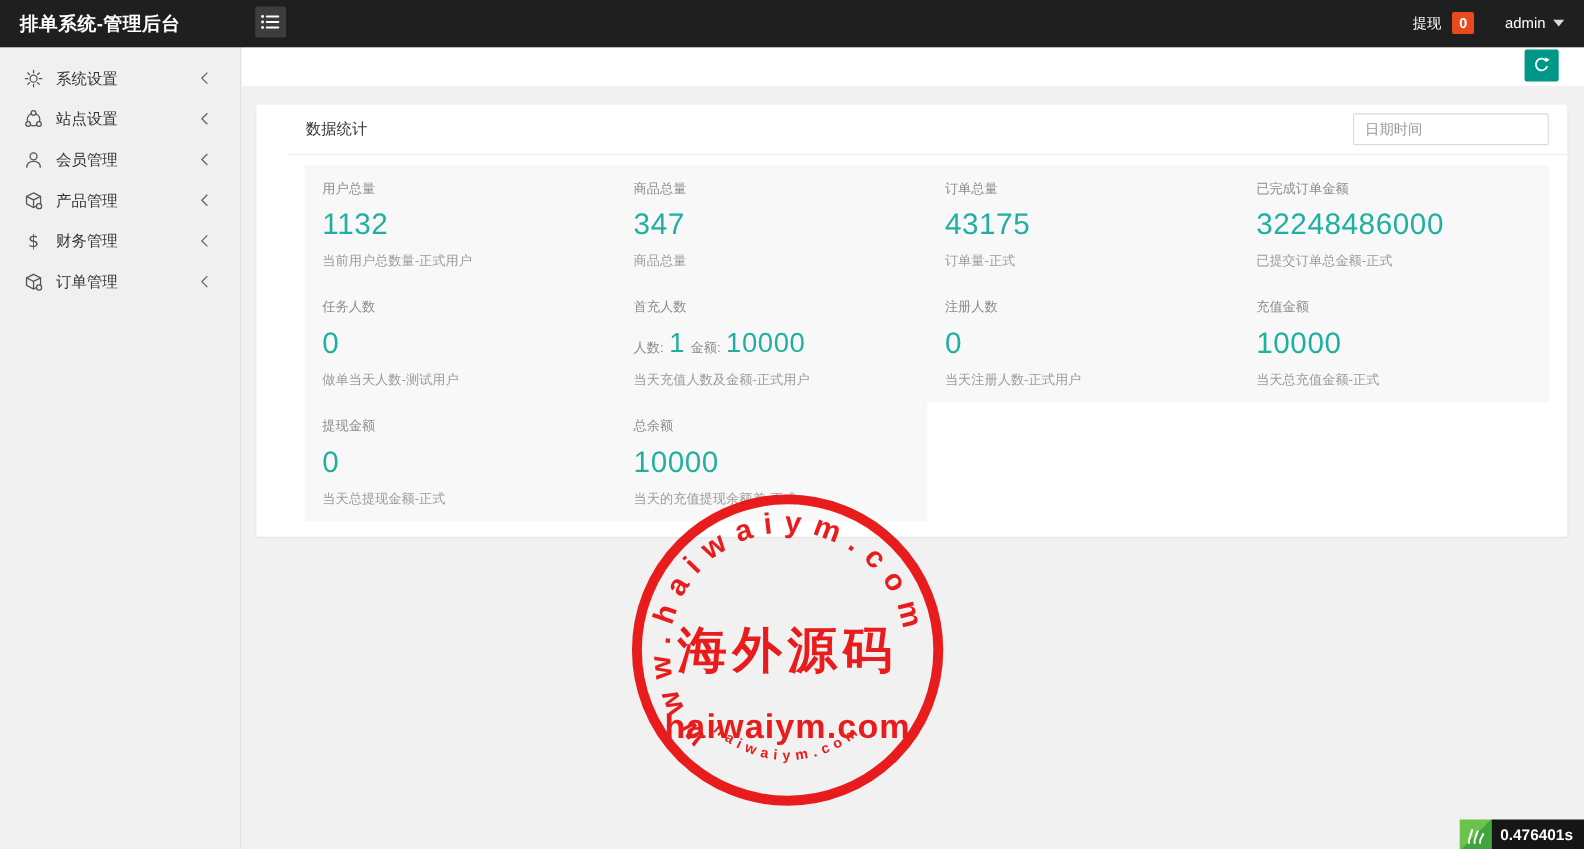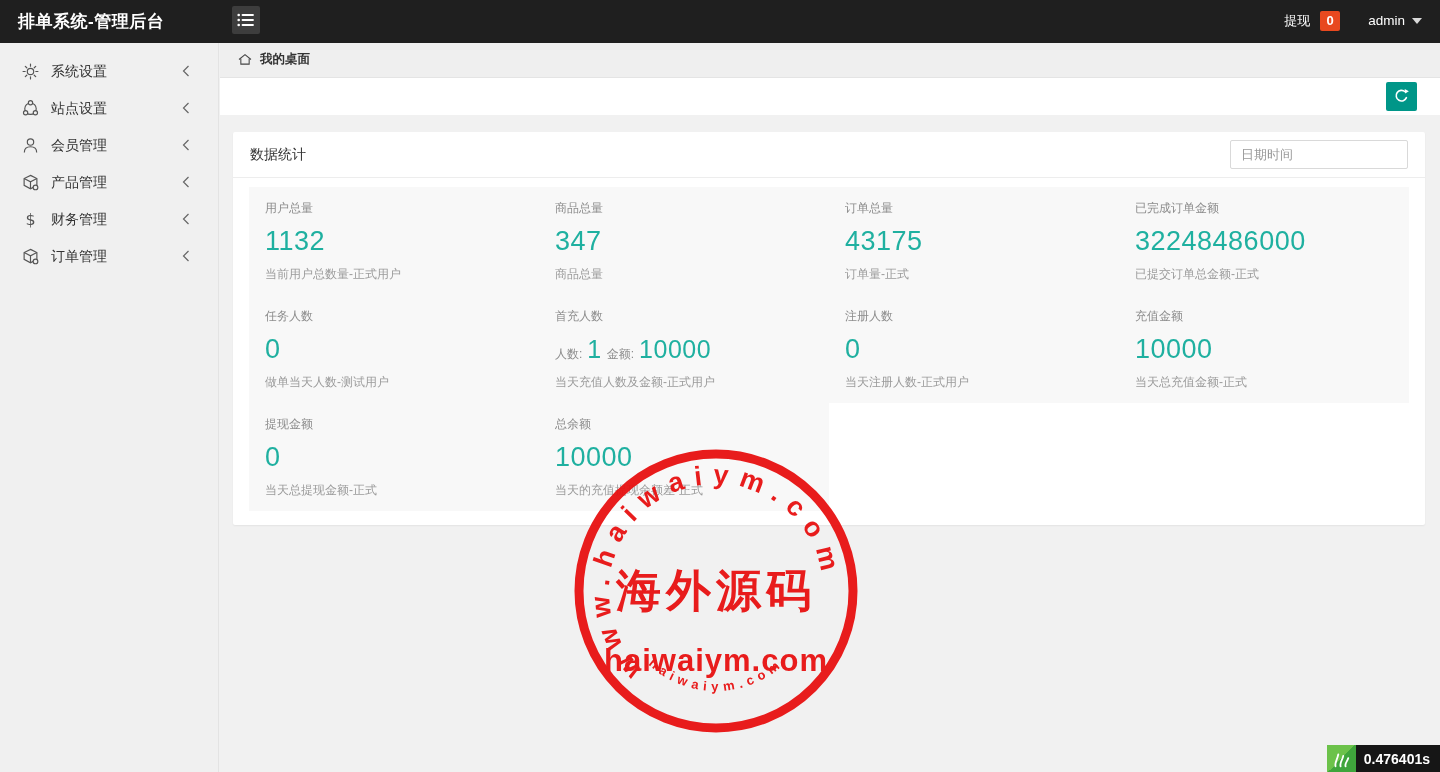--- a/index.html
+++ b/index.html
@@ -24,21 +24,21 @@
   .side-item .s-chevron { position:absolute; right:28px; top:11px; }
 
   
   .content { position:absolute; left:220px; top:41px; width:1220px; height:731px; background:#f1f1f1; }
   .breadcrumb-bar { height:37px; background:#efefef; border-bottom:1px solid #e4e4e4; display:flex; align-items:center; padding-left:17px; }
   .breadcrumb-bar .bc-label { font-size:12.5px; font-weight:bold; color:#333; margin-left:7px; cursor:pointer; }
   .toolbar { height:37px; background:#fff; position:relative; }
   .refresh-btn { position:absolute; right:23px; top:4px; width:31px; height:29px; background:#009688; border:none; border-radius:2px; display:flex; align-items:center; justify-content:center; cursor:pointer; }
 
   
-  .panel { margin:17px 15px 0 13px; background:#fff; border-radius:2px; box-shadow:0 1px 2px rgba(0,0,0,.06); }
+  .panel { margin:17px 15px 0 13px; background:#fff; border-radius:2px; box-shadow:0 1px 2px rgba(0,0,0,.06);padding-left:28px; }
   .panel-header { height:46px; border-bottom:1px solid #ededed; position:relative; display:flex; align-items:center; padding:0 17px; }
   .panel-title { font-size:14px; color:#333; }
   .date-input { position:absolute; right:17px; top:8px; width:178px; height:29px; border:1px solid #d9d9d9; border-radius:2px; padding:0 10px; font-size:13px; color:#333; outline:none; font-family:inherit; }
   .date-input::placeholder { color:#999; }
   .cards-grid { display:grid; grid-template-columns:repeat(4,1fr); gap:0; padding:9px 16px 14px 16px; }
   .stat-card { background:#f8f8f8; min-height:108px; padding:13px 16px 12px 16px; display:flex; flex-direction:column; justify-content:space-between; }
   .card-title { font-size:12px; color:#8c8c8c; }
   .card-value { font-size:27px; color:#1fb0a0; font-weight:400; letter-spacing:.5px; line-height:1.15; }
   .card-desc { font-size:12px; color:#9b9b9b; }
   .value-parts { display:flex; align-items:baseline; gap:5px; }
@@ -186,29 +186,20 @@
     <span class="s-chevron">
       <svg width="8" height="14" viewBox="0 0 8 14" fill="none" stroke="#666" stroke-width="1.2">
           <polyline points="6.5,2 1.5,7 6.5,12"></polyline>
         </svg>
     </span>
   </div>
 </div>
 
 <div class="content">
 
-  <div class="breadcrumb-bar">
-    <span>
-      <svg width="16" height="15" viewBox="0 0 20 16" fill="none" stroke="#444" stroke-width="1.3">
-        <path d="M2.5 8 L10 2 L17.5 8"></path>
-        <path d="M4.8 7 V13.8 H15.2 V7"></path>
-      </svg>
-    </span>
-    <span class="bc-label">我的桌面</span>
-  </div>
 
   <div class="toolbar">
     <button class="refresh-btn">
       <span>
         <svg width="17" height="17" viewBox="0 0 18 18">
           <path d="M14.2 10.2 A5.6 5.6 0 1 1 12.8 4.0" fill="none" stroke="#fff" stroke-width="1.7" stroke-linecap="round"></path>
           <path d="M12.4 1.1 L12.9 5.9 L16.8 3.5 Z" fill="#fff"></path>
         </svg>
       </span>
     </button>

